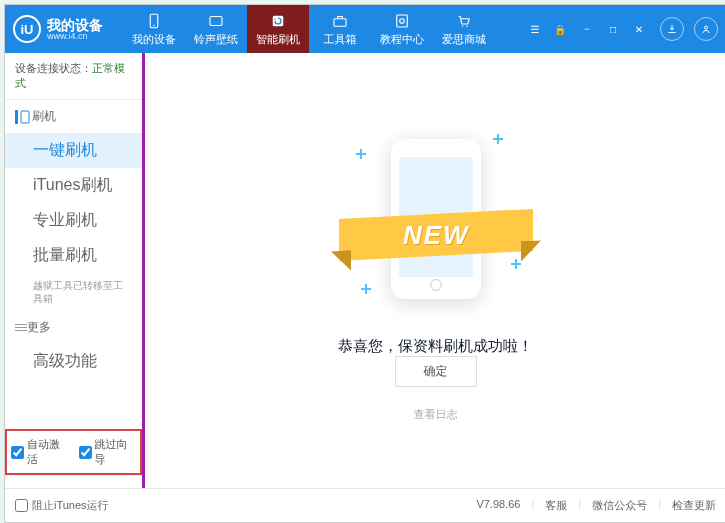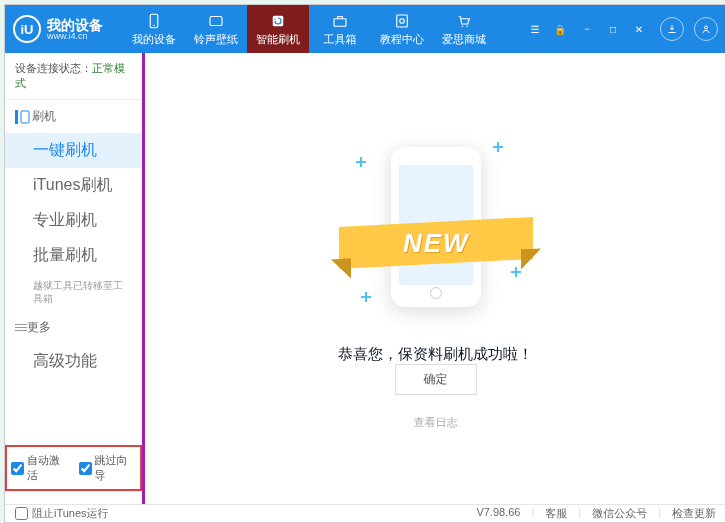--- a/index.html
+++ b/index.html
@@ -47,21 +47,21 @@
 .ribbon::after{right:-8px;bottom:-10px;border-top-color:#c9941f;border-left-color:#c9941f}
 .ribbon-text{font-size:26px;font-weight:900;color:#fff;font-style:italic;letter-spacing:2px;transform:skewY(3deg);text-shadow:1px 1px 0 #e6a025}
 .burst{position:absolute;width:10px;height:10px}
 .burst::before,.burst::after{content:"";position:absolute;background:#4fc3f7;left:50%;top:50%;transform:translate(-50%,-50%)}
 .burst::before{width:10px;height:2px}
 .burst::after{width:2px;height:10px}
 .b1{top:30px;left:5px}.b2{top:15px;right:18px}.b3{bottom:25px;left:10px}.b4{bottom:50px;right:0}
 .success-msg{font-size:15px;color:#0f172a;margin-top:18px}
 .ok-btn{padding:6px 28px;border:1px solid #ddd;background:#fff;font-size:12px;color:#555;cursor:pointer}
 .log-link{margin-top:20px;font-size:11px;color:#aaa;cursor:pointer}
-.footer{height:18px;border-top:1px solid #e5e5e5;display:flex;align-items:center;padding:0 10px;font-size:11px;color:#666}
+.footer{height:34px;border-top:1px solid #e5e5e5;display:flex;align-items:center;padding:0 10px;font-size:11px;color:#666}
 .footer label{display:flex;align-items:center;gap:4px;cursor:pointer}
 .footer-right{margin-left:auto;display:flex;gap:11px}
 .footer-right span{cursor:pointer}
 .sep{color:#ddd;cursor:default!important}
 </style>
 </head>
 <body>
 
 <div class="window">
   <div class="titlebar">

